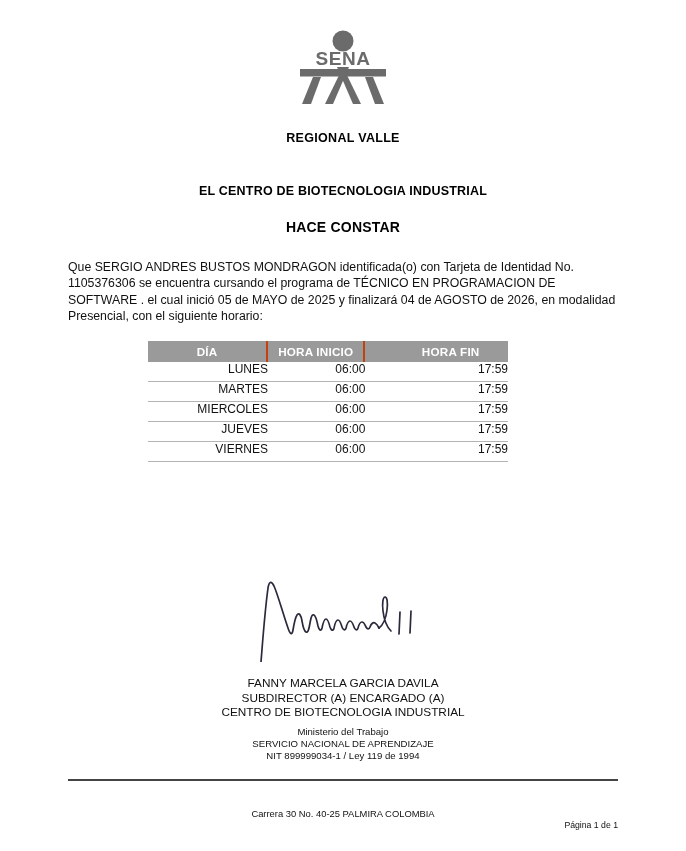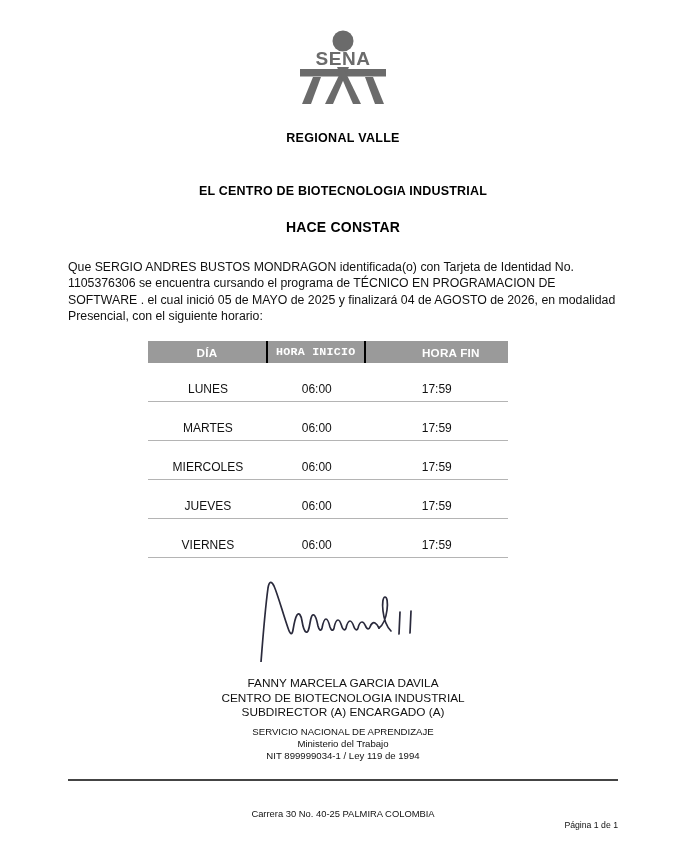--- a/index.html
+++ b/index.html
@@ -86,33 +86,33 @@
     border-collapse: separate;
     border-spacing: 0;
   }
   .sched-table th {
     background: #9a9a9a;
     color: #ffffff;
     font-size: 11.7px;
     font-weight: bold;
     padding: 4px 0 4px 0;
     text-align: center;
-    border-right: 2px solid #000000;
+    border-right: 2px solid #c2410c;
     letter-spacing: 0.2px;
   }
   .sched-table th:last-child { border-right: none; padding-left: 28px; }
   .sched-table td {
     font-size: 12px;
-    text-align: center;
-    padding: 19px 0 5px 0;
+    text-align: right;
+    padding: 0 0 5px 0;
     border-bottom: 1px solid #b4b4b4;
     color: #111111;
   }
   .col-dia { width: 122px; }
-  .col-ini { width: 100px; font-family: Liberation Mono, monospace; }
+  .col-ini { width: 100px; }
   .col-fin { width: 121px; }
 
   
   .expide {
     position: absolute;
     left: 68px; top: 526px;
     font-size: 12.3px;
     color: #111111;
   }
 
@@ -265,27 +265,27 @@
         <path d="M136 58 C140 55 143 48 144 40 C145 32 144 27 142 27
                  C140 27 139 33 140 41 C141 50 144 57 148 61"></path>
         <path d="M157 42 L156 64"></path>
         <path d="M168 41 L167 63"></path>
       </g>
     </svg>
   </div>
 
   <div class="sign-block">
     <div>FANNY MARCELA GARCIA DAVILA</div>
+    <div>SUBDIRECTOR (A) ENCARGADO (A)</div>
     <div>CENTRO DE BIOTECNOLOGIA INDUSTRIAL</div>
-    <div>SUBDIRECTOR (A) ENCARGADO (A)</div>
   </div>
 
   <div class="ministry-block">
+    <div>Ministerio del Trabajo</div>
     <div>SERVICIO NACIONAL DE APRENDIZAJE</div>
-    <div>Ministerio del Trabajo</div>
     <div>NIT 899999034-1 / Ley 119 de 1994</div>
   </div>
 
   <div class="footer-rule"></div>
 
   <div class="footer-address">Carrera 30 No. 40-25    PALMIRA COLOMBIA</div>
 
 
   <div class="footer-page">Página 1 de 1</div>
 

